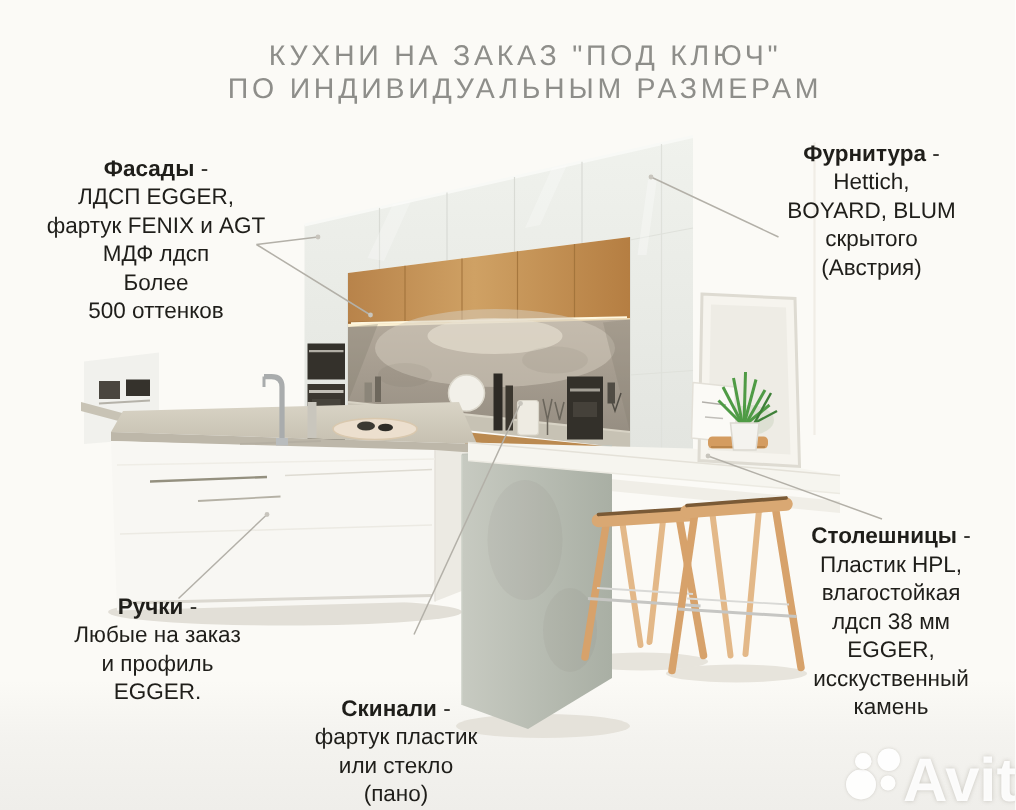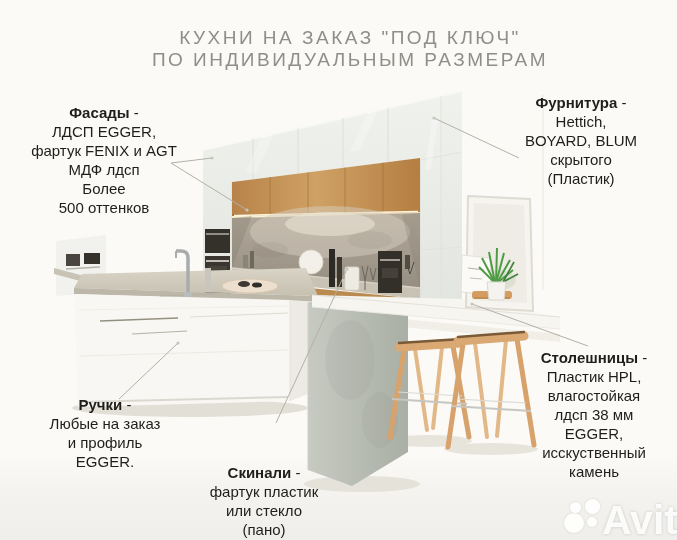--- a/index.html
+++ b/index.html
@@ -266,21 +266,21 @@
         <div>500 оттенков</div>
       </div>
   </div>
 
   <div class="note" style="left:501px;top:93px;width:160px;">
     <div><b>Фурнитура</b><span> -</span></div>
     <div>
         <div>Hettich,</div>
         <div>BOYARD, BLUM</div>
         <div>скрытого</div>
-        <div>(Пластик)</div>
+        <div>(Австрия)</div>
       </div>
   </div>
 
   <div class="note" style="left:25px;top:395px;width:160px;">
     <div><b>Ручки</b><span> -</span></div>
     <div>
         <div>Любые на заказ</div>
         <div>и профиль</div>
         <div>EGGER.</div>
       </div>

